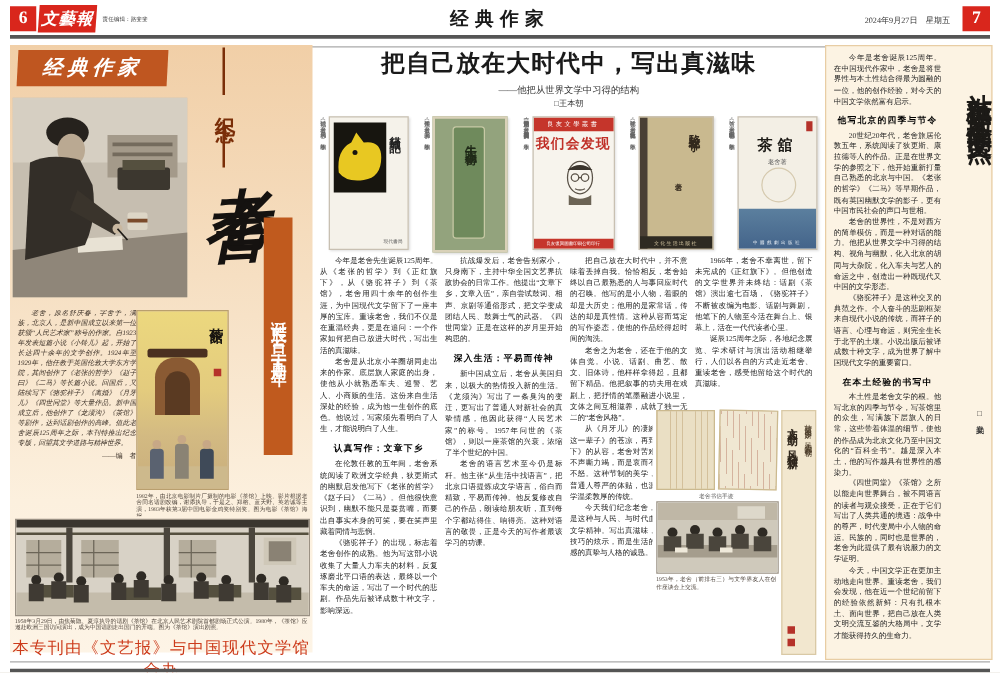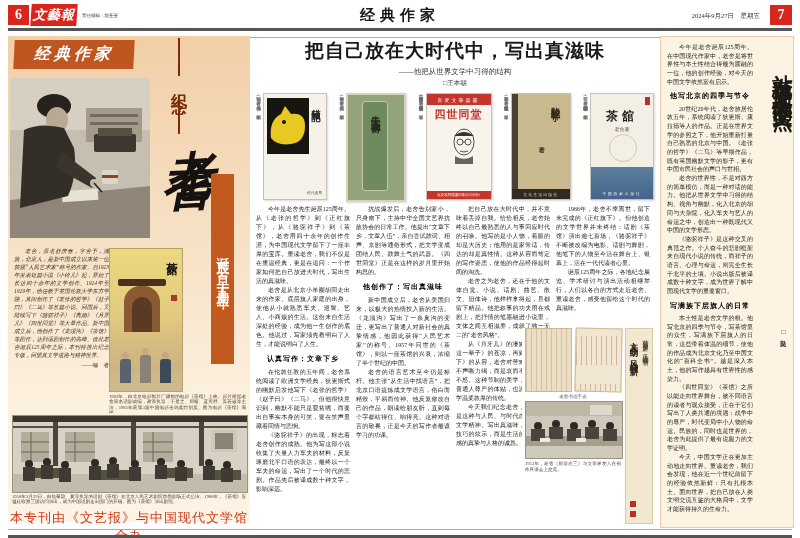--- a/index.html
+++ b/index.html
@@ -297,21 +297,21 @@
           <div class="panel">
             <div class="t">牛天賜傳</div>
             <div class="a">老舍著</div>
           </div>
         </div>
       </div>
       <div class="citem">
         <div class="ccap">《四世同堂》（第一部上册），老舍著，良友复兴图书印刷公司1946年版本</div>
         <div class="cov cov3">
           <div class="band">良友文學叢書</div>
-          <div class="t">四世同堂</div>
+          <div class="t">我们会发现</div>
           <svg width="30" height="38" viewBox="0 0 30 38" style="position:absolute;left:22px;top:32px">
             <ellipse cx="15" cy="16" rx="10" ry="13" fill="none" stroke="#5a5248" stroke-width="1"></ellipse>
             <path d="M5 10 Q15 2 25 10" fill="#3a342c"></path>
             <circle cx="11" cy="16" r="3" fill="none" stroke="#5a5248" stroke-width="1"></circle>
             <circle cx="19" cy="16" r="3" fill="none" stroke="#5a5248" stroke-width="1"></circle>
             <line x1="14" y1="16" x2="16" y2="16" stroke="#5a5248" stroke-width="1"></line>
             <path d="M11 25 Q15 27 19 25" fill="none" stroke="#5a5248" stroke-width="1"></path>
             <path d="M6 30 Q15 36 24 30 V38 H6 Z" fill="#6b6355"></path>
           </svg>
           <div class="mark">老舍創作</div>
@@ -343,21 +343,21 @@
     <div class="cols">
       <div class="col">
           <p>今年是老舍先生诞辰125周年。从《老张的哲学》到《正红旗下》，从《骆驼祥子》到《茶馆》，老舍用四十余年的创作生涯，为中国现代文学留下了一座丰厚的宝库。重读老舍，我们不仅是在重温经典，更是在追问：一个作家如何把自己放进大时代，写出生活的真滋味。</p>
           <p>老舍是从北京小羊圈胡同走出来的作家。底层旗人家庭的出身，使他从小就熟悉车夫、巡警、艺人、小商贩的生活。这份来自生活深处的经验，成为他一生创作的底色。他说过，写家须先看明白了人生，才能说明白了人生。</p>
           <h4>认真写作：文章下乡</h4>
           <p>在伦敦任教的五年间，老舍系统阅读了欧洲文学经典，狄更斯式的幽默启发他写下《老张的哲学》《赵子曰》《二马》。但他很快意识到，幽默不能只是耍贫嘴，而要出自事实本身的可笑，要在笑声里藏着同情与悲悯。</p>
           <p>《骆驼祥子》的出现，标志着老舍创作的成熟。他为写这部小说收集了大量人力车夫的材料，反复琢磨北平口语的表达，最终以一个车夫的命运，写出了一个时代的悲剧。作品先后被译成数十种文字，影响深远。</p>
         </div>
       <div class="col">
           <p>抗战爆发后，老舍告别家小，只身南下，主持中华全国文艺界抗敌协会的日常工作。他提出“文章下乡，文章入伍”，亲自尝试鼓词、相声、京剧等通俗形式，把文学变成团结人民、鼓舞士气的武器。《四世同堂》正是在这样的岁月里开始构思的。</p>
-          <h4>他创作了：写出真滋味</h4>
+          <h4>深入生活：平易而传神</h4>
           <p>新中国成立后，老舍从美国归来，以极大的热情投入新的生活。《龙须沟》写出了一条臭沟的变迁，更写出了普通人对新社会的真挚情感，他因此获得“人民艺术家”的称号。1957年问世的《茶馆》，则以一座茶馆的兴衰，浓缩了半个世纪的中国。</p>
           <p>老舍的语言艺术至今仍是标杆。他主张“从生活中找语言”，把北京口语提炼成文学语言，俗白而精致，平易而传神。他反复修改自己的作品，朗读给朋友听，直到每个字都站得住、响得亮。这种对语言的敬畏，正是今天的写作者最该学习的功课。</p>
         </div>
       <div class="col">
           <p>把自己放在大时代中，并不意味着丢掉自我。恰恰相反，老舍始终以自己最熟悉的人与事回应时代的召唤。他写的是小人物，着眼的却是大历史；他用的是家常话，传达的却是真性情。这种从容而笃定的写作姿态，使他的作品经得起时间的淘洗。</p>
           <p>老舍之为老舍，还在于他的文体自觉。小说、话剧、曲艺、散文、旧体诗，他样样拿得起，且都留下精品。他把叙事的功夫用在戏剧上，把抒情的笔墨融进小说里，文体之间互相滋养，成就了独一无二的“老舍风格”。</p>
           <p>从《月牙儿》的凄婉，到《我这一辈子》的苍凉，再到《正红旗下》的从容，老舍对苦难的书写从不声嘶力竭，而是哀而不伤，怨而不怒。这种节制的美学，源自他对普通人尊严的体贴，也源自中国文学温柔敦厚的传统。</p>
           <p>今天我们纪念老舍，纪念的正是这种与人民、与时代血肉相连的文学精神。写出真滋味，靠的不是技巧的炫示，而是生活的积累、情感的真挚与人格的诚恳。</p>
         </div>
       <div class="col">
@@ -406,21 +406,21 @@
     </div>
   </div>
 
   <div class="rart">
     <div class="rtext">
         <p>今年是老舍诞辰125周年。在中国现代作家中，老舍是将世界性与本土性结合得最为圆融的一位，他的创作经验，对今天的中国文学依然富有启示。</p>
         <h4>他写北京的四季与节令</h4>
         <p>20世纪20年代，老舍旅居伦敦五年，系统阅读了狄更斯、康拉德等人的作品。正是在世界文学的参照之下，他开始重新打量自己熟悉的北京与中国。《老张的哲学》《二马》等早期作品，既有英国幽默文学的影子，更有中国市民社会的声口与世相。</p>
         <p>老舍的世界性，不是对西方的简单模仿，而是一种对话的能力。他把从世界文学中习得的结构、视角与幽默，化入北京的胡同与大杂院，化入车夫与艺人的命运之中，创造出一种既现代又中国的文学形态。</p>
         <p>《骆驼祥子》是这种交叉的典范之作。个人奋斗的悲剧框架来自现代小说的传统，而祥子的语言、心理与命运，则完全生长于北平的土壤。小说出版后被译成数十种文字，成为世界了解中国现代文学的重要窗口。</p>
-        <h4>写满族下层旗人的日常</h4>
+        <h4>在本土经验的书写中</h4>
         <p>本土性是老舍文学的根。他写北京的四季与节令，写茶馆里的众生，写满族下层旗人的日常，这些带着体温的细节，使他的作品成为北京文化乃至中国文化的“百科全书”。越是深入本土，他的写作越具有世界性的感染力。</p>
         <p>《四世同堂》《茶馆》之所以能走向世界舞台，被不同语言的读者与观众接受，正在于它们写出了人类共通的境遇：战争中的尊严，时代变局中小人物的命运。民族的，同时也是世界的，老舍为此提供了最有说服力的文学证明。</p>
         <p>今天，中国文学正在更加主动地走向世界。重读老舍，我们会发现，他在近一个世纪前留下的经验依然新鲜：只有扎根本土、面向世界，把自己放在人类文明交流互鉴的大格局中，文学才能获得持久的生命力。</p>
       </div>
     <div class="rtitlecol">
       <span class="rtitle">站在世界性与本土性的交叉点</span>
       <span class="rauth">□吴义勤</span>
     </div>
   </div>
 

